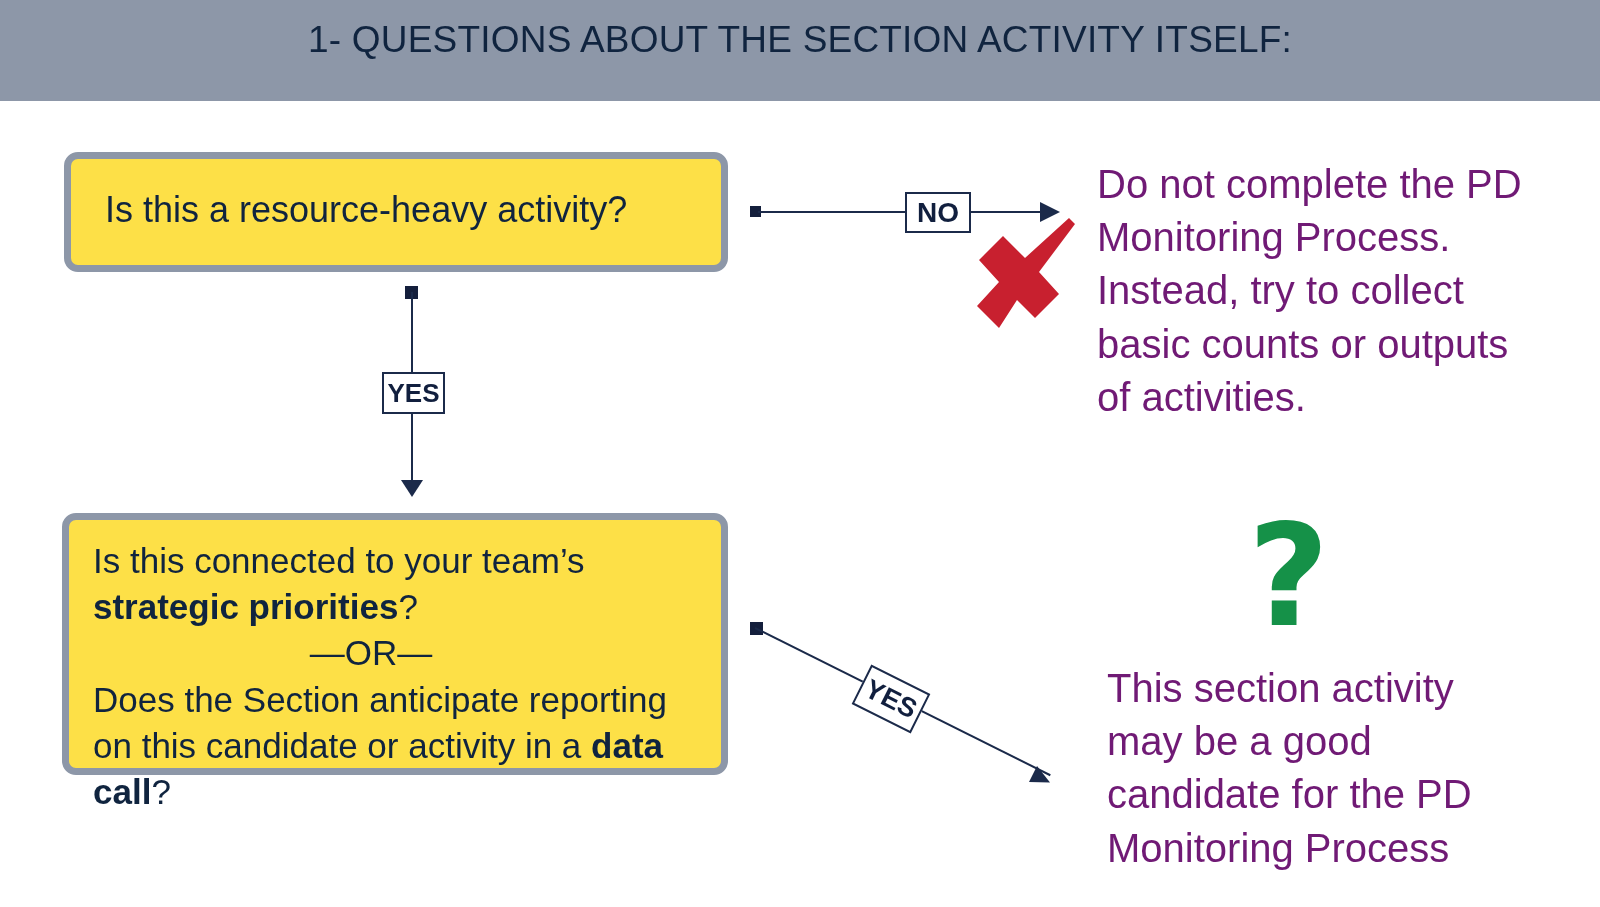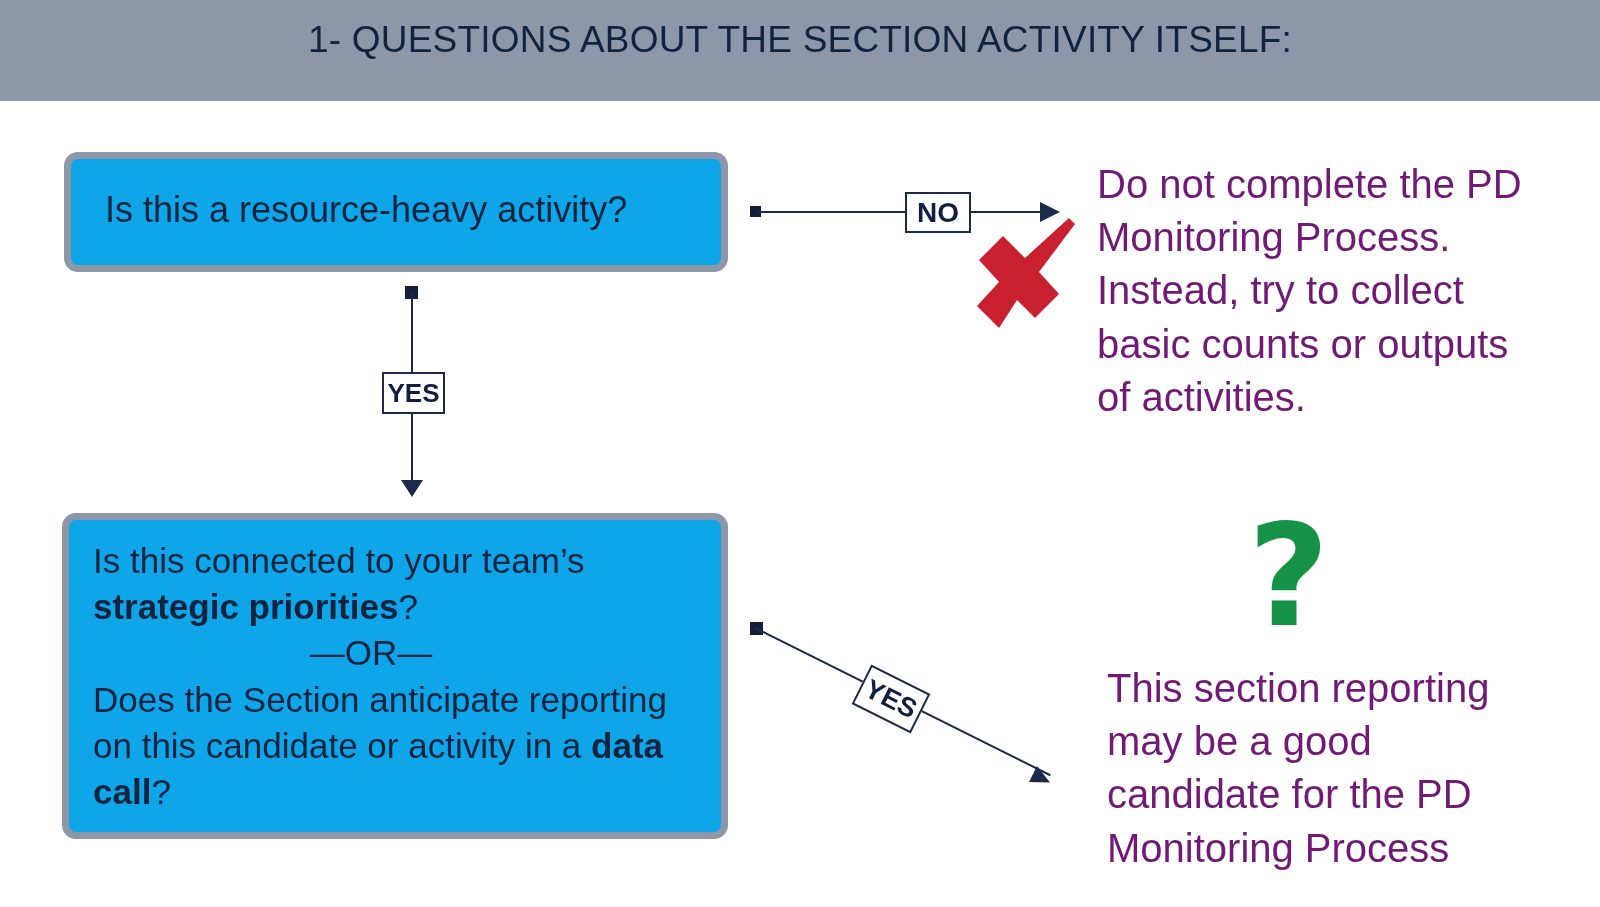--- a/index.html
+++ b/index.html
@@ -37,35 +37,35 @@
     font-weight: normal;
     color: #10243f;
     letter-spacing: 0.2px;
     white-space: nowrap;
   }
 
   
   .decision-box {
     position: absolute;
     box-sizing: border-box;
-    background: #0ea5e9;
+    background: #fde047;
     border: 7px solid #8d97a8;
     border-radius: 14px;
   }
   #box-resource-heavy {
     left: 64px;
     top: 152px;
     width: 664px;
     height: 120px;
   }
   #box-strategic-priorities {
     left: 62px;
     top: 513px;
     width: 666px;
-    height: 326px;
+    height: 262px;
   }
   .box-text {
     position: absolute;
     color: #10243f;
     font-size: 35px;
     line-height: 1.33;
   }
   #box1-text {
     left: 34px;
     top: 27px;
@@ -276,13 +276,13 @@
     <span>Does the Section anticipate reporting on this candidate or activity in a </span><b>data call</b><span>?</span>
   </div>
 </div>
 
 <div id="yes-d-start-square" class="conn-square"></div>
 <div id="yes-d-line" class="conn-line"></div>
 <div id="yes-d-arrow-head"></div>
 <div id="yes-d-label-box" class="label-box">YES</div>
 
 <div id="green-question-icon">?</div>
-<div id="outcome-yes-text" class="outcome-text">This section reporting may be a good candidate for the PD Monitoring Process</div>
+<div id="outcome-yes-text" class="outcome-text">This section activity may be a good candidate for the PD Monitoring Process</div>
 
 </body></html>

